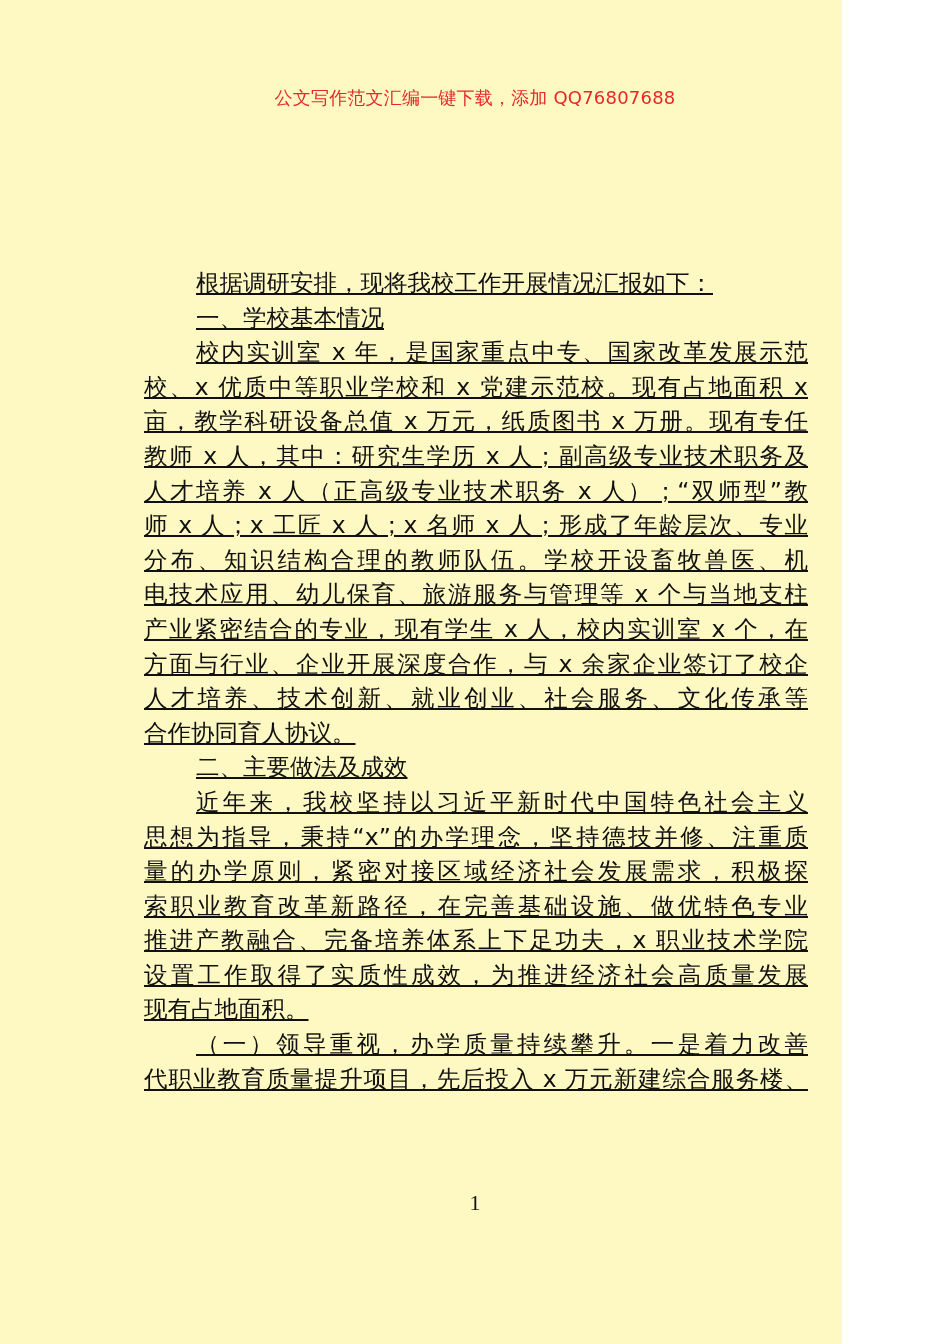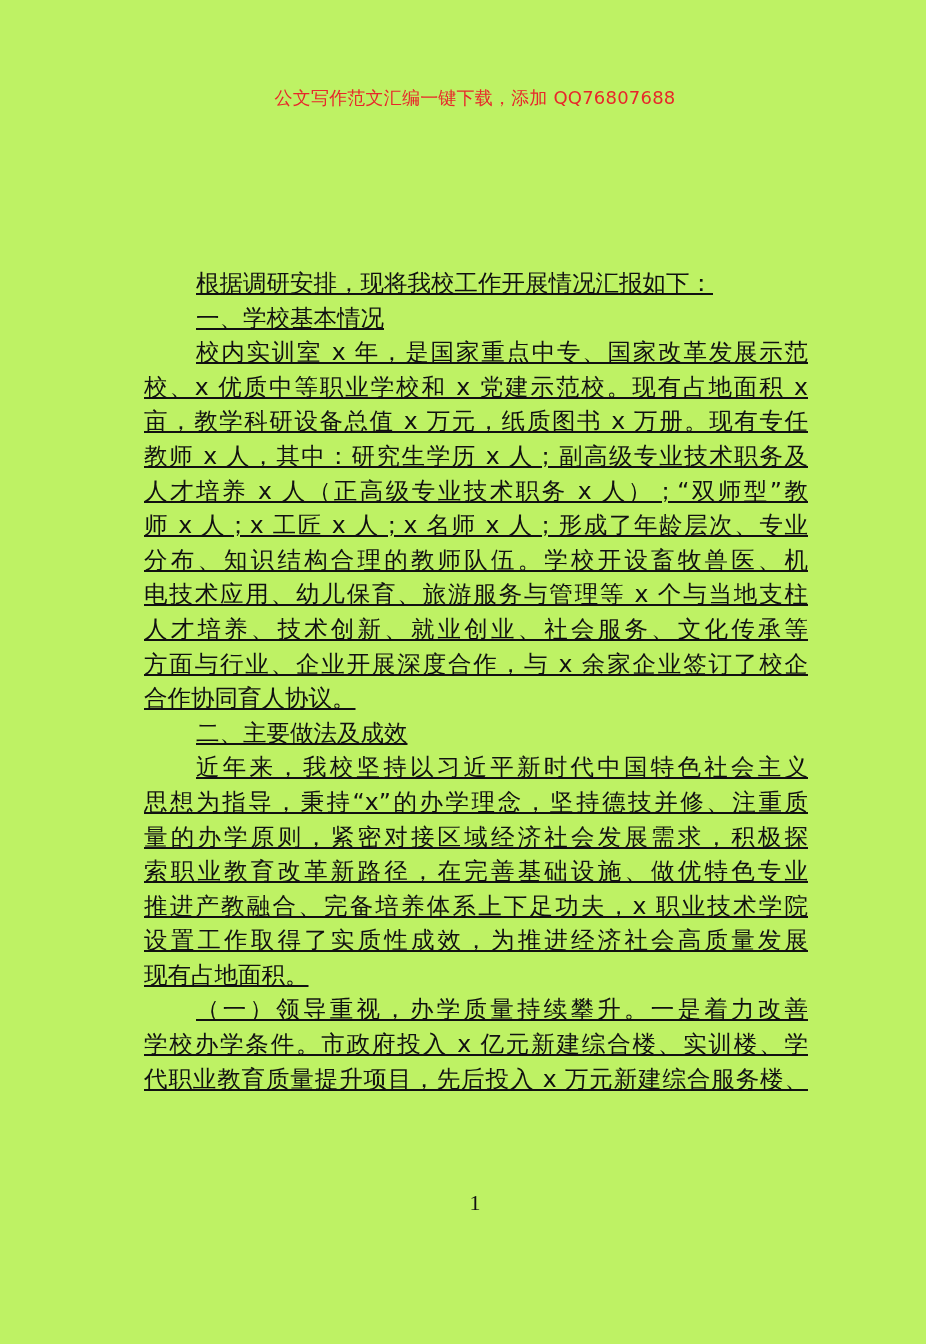--- a/index.html
+++ b/index.html
@@ -11,22 +11,22 @@
       width: 950px;
       height: 1344px;
       position: relative;
       overflow: hidden;
       font-family: "DejaVu Sans", "Liberation Sans", sans-serif;
       color: #111111;
     }
     .page {
       position: absolute;
       left: 0; top: 0;
-      width: 926px; height: 1344px;
-      background: #bef264;
+      width: 842px; height: 1344px;
+      background: #fef9c3;
     }
     .header-banner {
       position: absolute;
       top: 84px;
       left: 0;
       width: 950px;
       text-align: center;
       font-size: 18px;
       line-height: 28px;
       color: #e8262a;
@@ -103,42 +103,42 @@
 
     <div class="para">
       <span class="line first">校内实训室 x 年，是国家重点中专、国家改革发展示范</span>
       <span class="line">校、x 优质中等职业学校和 x 党建示范校。现有占地面积 x</span>
       <span class="line">亩，教学科研设备总值 x 万元，纸质图书 x 万册。现有专任</span>
       <span class="line">教师 x 人，其中：研究生学历 x 人；副高级专业技术职务及</span>
       <span class="line">人才培养 x 人（正高级专业技术职务 x 人）；“双师型”教</span>
       <span class="line">师 x 人；x 工匠 x 人；x 名师 x 人；形成了年龄层次、专业</span>
       <span class="line">分布、知识结构合理的教师队伍。学校开设畜牧兽医、机</span>
       <span class="line">电技术应用、幼儿保育、旅游服务与管理等 x 个与当地支柱</span>
+      <span class="line">产业紧密结合的专业，现有学生 x 人，校内实训室 x 个，在</span>
+      <span class="line">方面与行业、企业开展深度合作，与 x 余家企业签订了校企</span>
       <span class="line">人才培养、技术创新、就业创业、社会服务、文化传承等</span>
-      <span class="line">方面与行业、企业开展深度合作，与 x 余家企业签订了校企</span>
       <span class="line last">合作协同育人协议。</span>
     </div>
 
     <div class="para">
       <span class="line first last">二、主要做法及成效</span>
     </div>
 
     <div class="para">
       <span class="line first">近年来，我校坚持以习近平新时代中国特色社会主义</span>
       <span class="line">思想为指导，秉持“x”的办学理念，坚持德技并修、注重质</span>
       <span class="line">量的办学原则，紧密对接区域经济社会发展需求，积极探</span>
       <span class="line">索职业教育改革新路径，在完善基础设施、做优特色专业</span>
       <span class="line">推进产教融合、完备培养体系上下足功夫，x 职业技术学院</span>
       <span class="line">设置工作取得了实质性成效，为推进经济社会高质量发展</span>
       <span class="line last">现有占地面积。</span>
     </div>
 
     <div class="para">
       <span class="line first">（一）领导重视，办学质量持续攀升。一是着力改善</span>
-      <span class="line">学校办学条件。市政府投入 x 亿元新建综合楼、实训楼、学</span>
       <span class="line">代职业教育质量提升项目，先后投入 x 万元新建综合服务楼、</span>
     </div>
 
   </div>
 
   <div class="page-number">1</div>
 
 </div>
 
 </body></html>

